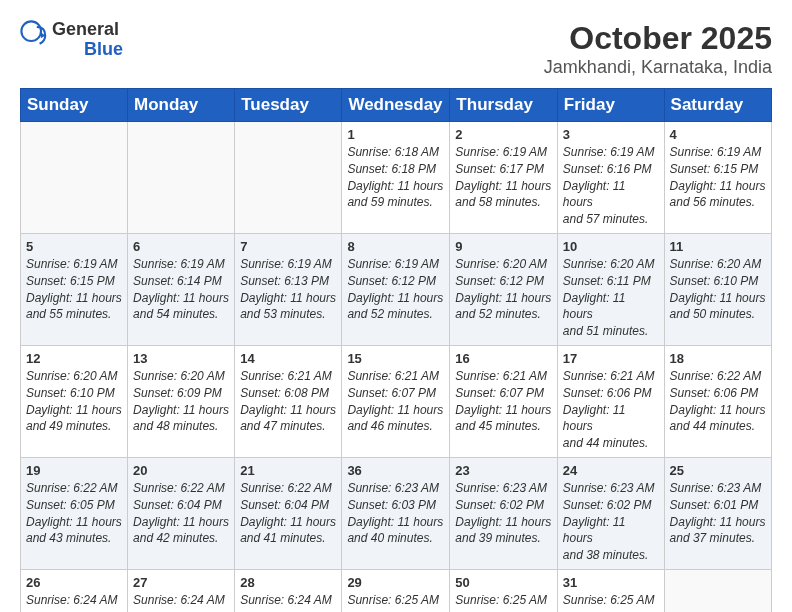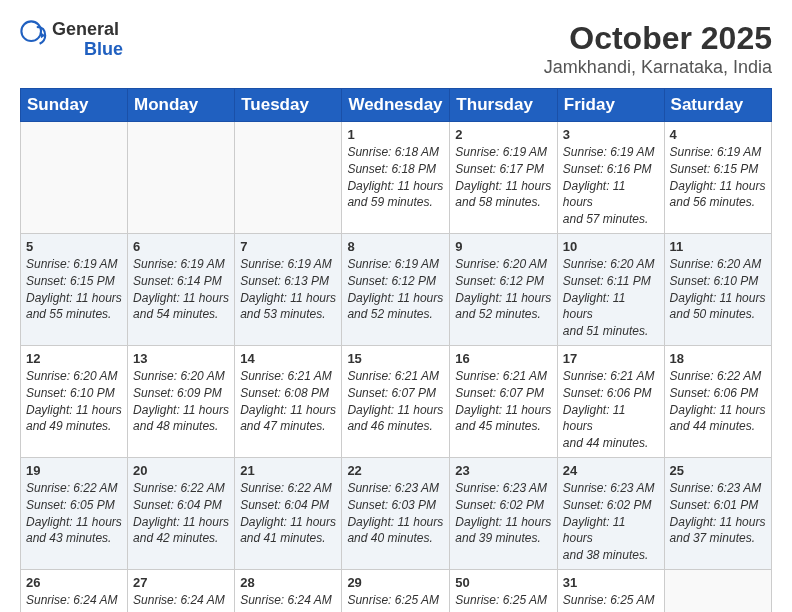--- a/index.html
+++ b/index.html
@@ -272,21 +272,21 @@
 and 42 minutes.</div>
         </td>
         <td>
           <span class="day-num">21</span>
           <div class="day-info" style="white-space: pre-line;">Sunrise: 6:22 AM
 Sunset: 6:04 PM
 Daylight: 11 hours
 and 41 minutes.</div>
         </td>
         <td>
-          <span class="day-num">22</span>
+          <span class="day-num">36</span>
           <div class="day-info" style="white-space: pre-line;">Sunrise: 6:23 AM
 Sunset: 6:03 PM
 Daylight: 11 hours
 and 40 minutes.</div>
         </td>
         <td>
           <span class="day-num">23</span>
           <div class="day-info" style="white-space: pre-line;">Sunrise: 6:23 AM
 Sunset: 6:02 PM
 Daylight: 11 hours

